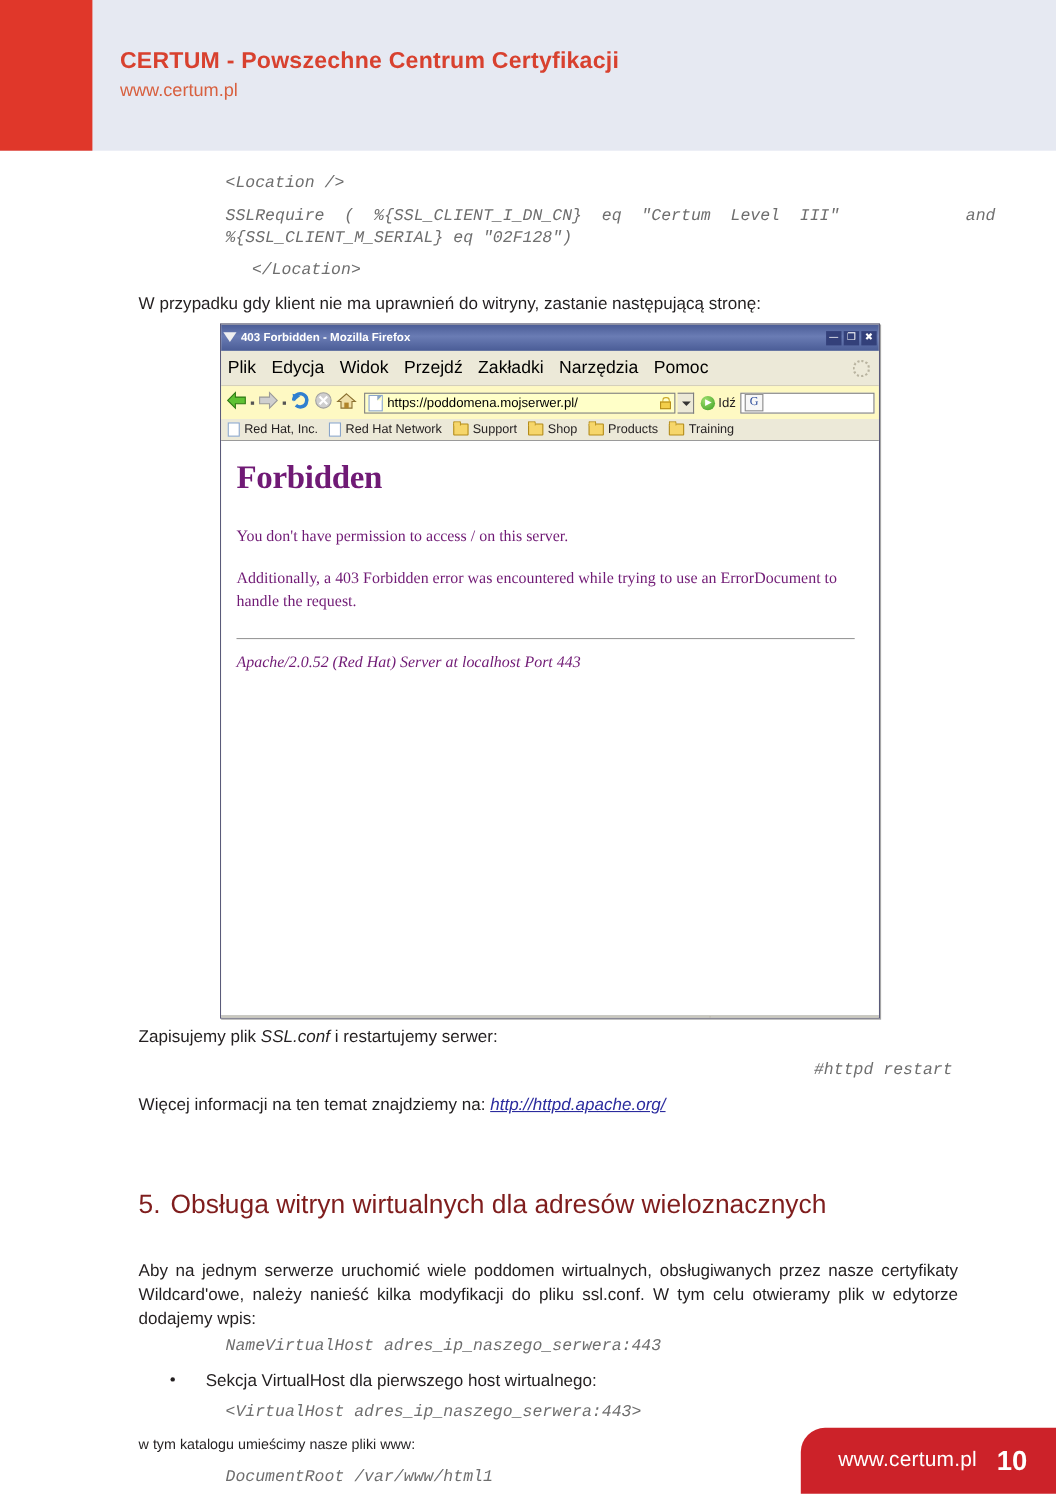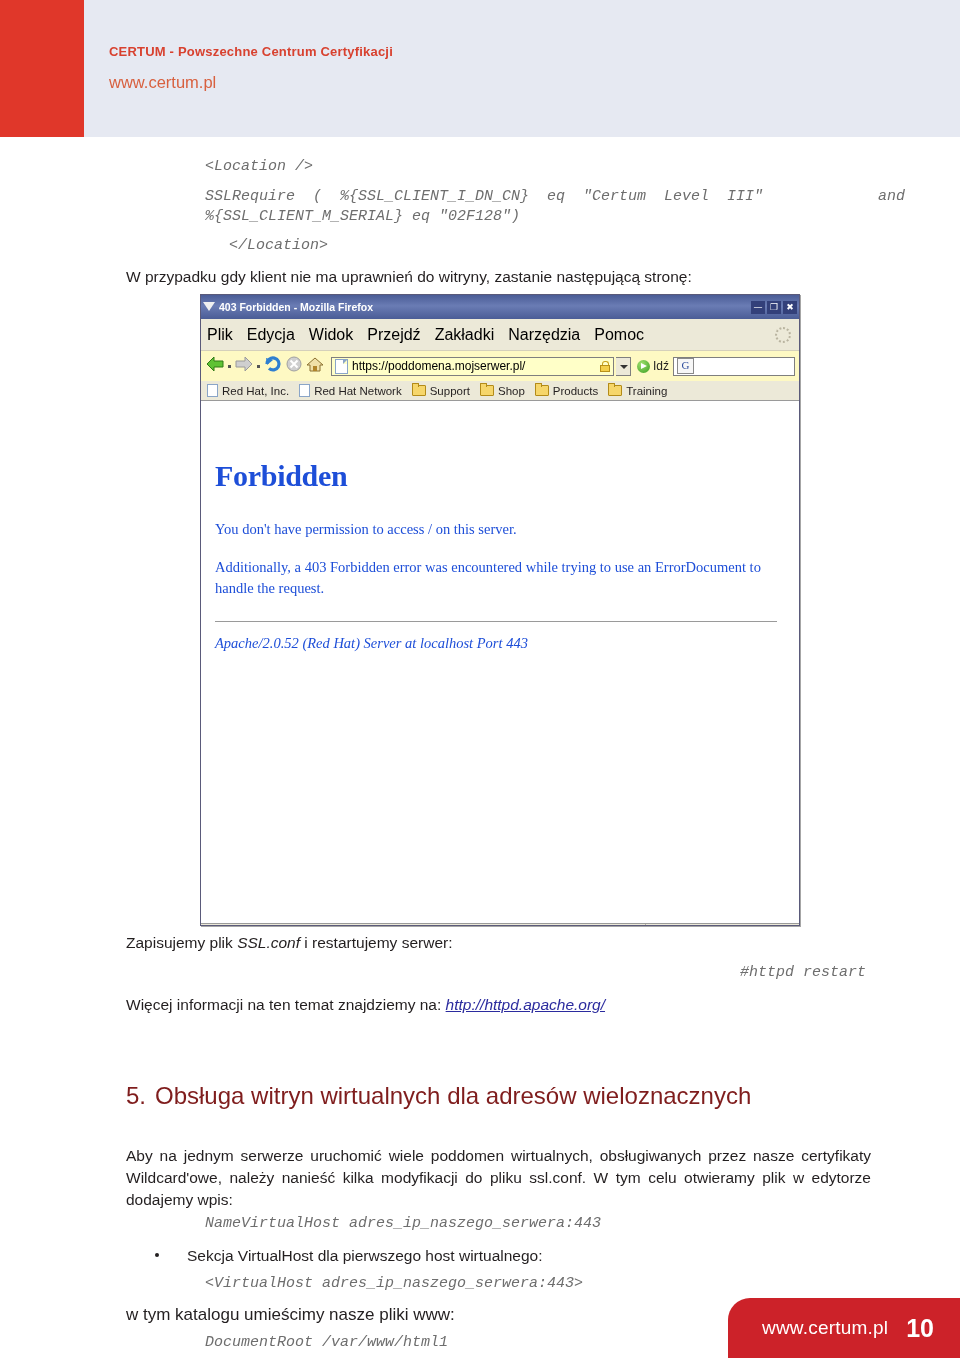--- a/index.html
+++ b/index.html
@@ -25,21 +25,21 @@
   }
   .header-redblock {
     position: absolute;
     left: 0; top: 0;
     width: 84px; height: 137px;
     background: #e0372a;
   }
   .header-brand {
     position: absolute;
     left: 109px; top: 44px;
-    font-size: 13px;
+    font-size: 21px;
     font-weight: bold;
     letter-spacing: 0.2px;
     color: #d8412f;
     white-space: nowrap;
   }
   .header-url {
     position: absolute;
     left: 109px; top: 73px;
     font-size: 16.5px;
     color: #d8603f;
@@ -330,22 +330,21 @@
   .viewport {
     background: #ffffff;
     height: 521px;
     position: relative;
     border-top: 1px solid #ffffff;
     overflow: hidden;
   }
   .page-content {
     padding: 16px 22px 0 14px;
     font-family: "Liberation Serif", "DejaVu Serif", serif;
-    color: #1d4ed8;
-    margin-top: 41px;
+    color: #701a75;
   }
   .page-h1 {
     font-size: 30px;
     font-weight: bold;
     margin: 0 0 26px 0;
     letter-spacing: -0.3px;
   }
   .page-p {
     font-size: 14.5px;
     line-height: 21px;
@@ -447,21 +446,21 @@
     position: relative;
     top: -4px;
   }
   .code-vh {
     position: absolute;
     left: 205px; top: 1139px;
   }
   .t-katalog {
     position: absolute;
     left: 126px; top: 1168px;
-    font-size: 17px;
+    font-size: 13px;
   }
   .code-docroot {
     position: absolute;
     left: 205px; top: 1198px;
   }
   .footer-badge {
     position: absolute;
     right: 0; bottom: 0;
     width: 232px; height: 60px;
     background: #cc2229;

